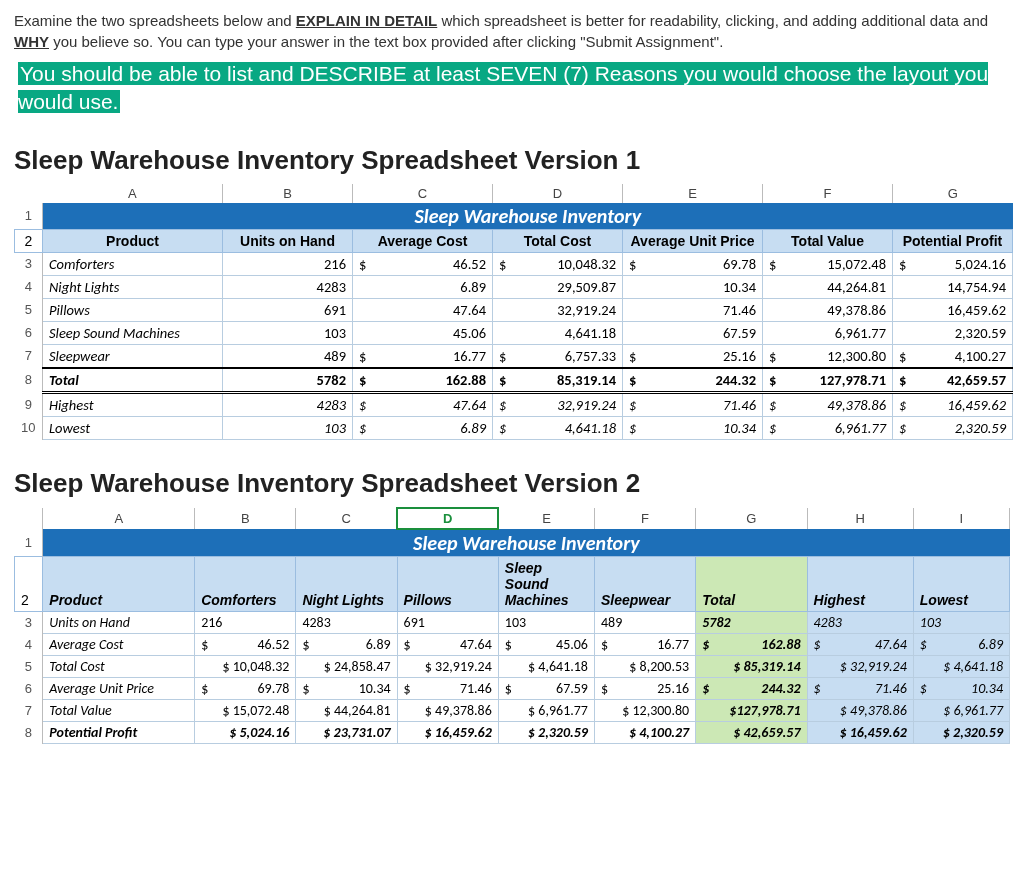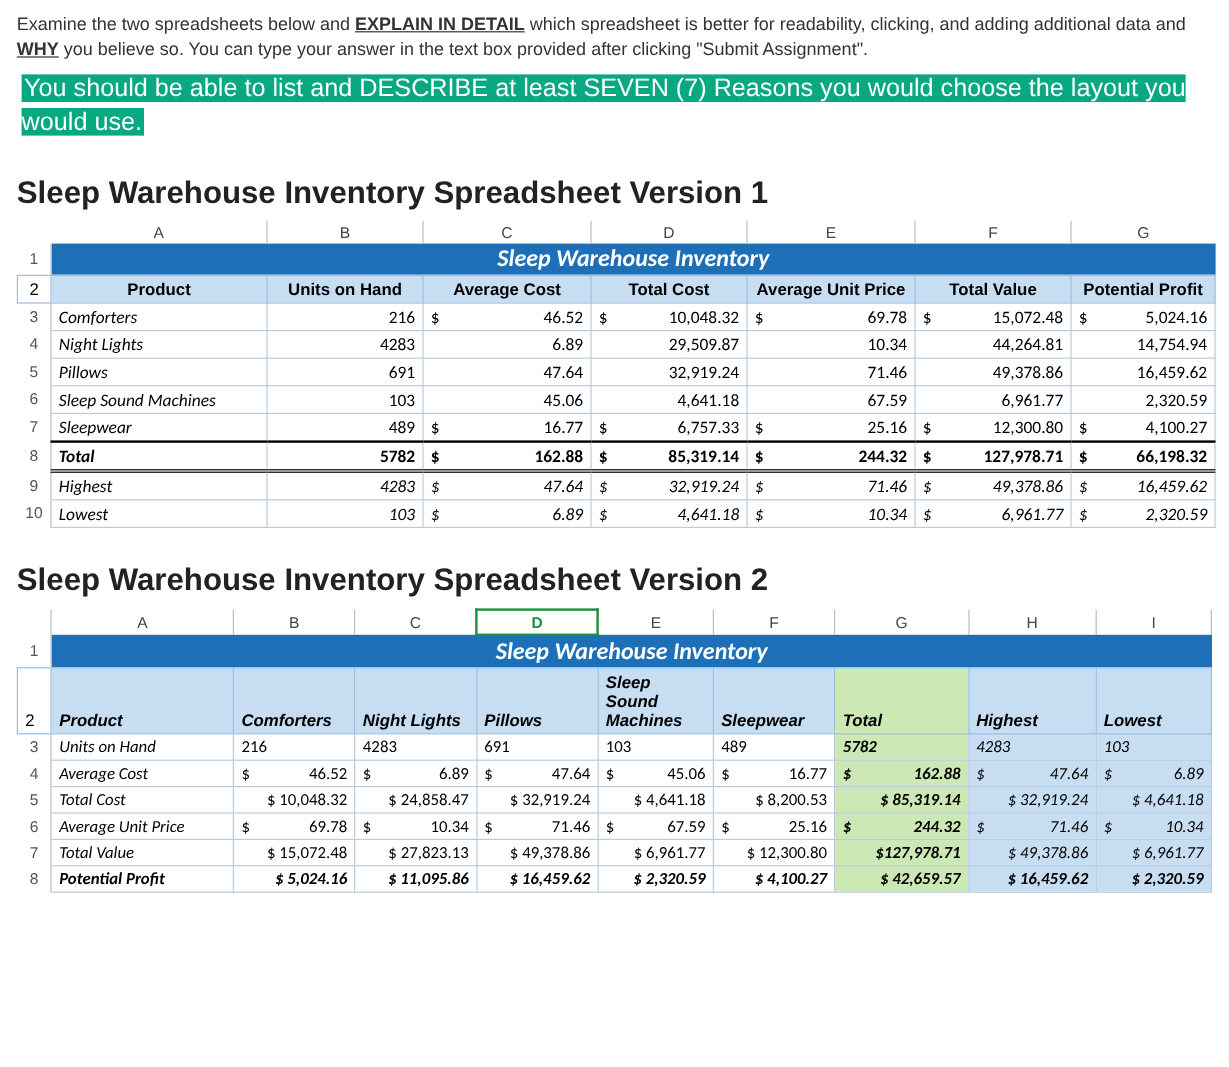--- a/index.html
+++ b/index.html
@@ -213,21 +213,21 @@
         </td>
   <td class="cell num">
           <span class="cur">
             <span class="s">$</span>
             <span>127,978.71</span>
           </span>
         </td>
   <td class="cell num">
           <span class="cur">
             <span class="s">$</span>
-            <span>66,198.32</span>
+            <span>42,659.57</span>
           </span>
         </td>
 </tr>
 <tr class="summary">
         <td class="rownumcell">9</td>
   <td class="cell name">Highest</td>
         <td class="cell num">4283</td>
   <td class="cell num">
           <span class="cur">
             <span class="s">$</span>
@@ -466,33 +466,33 @@
           <span class="cur">
             <span class="s">$</span>
             <span>10.34</span>
           </span>
         </td>
 </tr>
 <tr>
         <td class="rownumcell">7</td>
   <td class="cell name">Total Value</td>
   <td class="cell num">$ 15,072.48</td>
-        <td class="cell num">$ 27,823.13</td>
+        <td class="cell num">$ 44,264.81</td>
         <td class="cell num">$ 49,378.86</td>
         <td class="cell num">$ 6,961.77</td>
         <td class="cell num">$ 12,300.80</td>
   <td class="cell num green" style="font-weight:bold;font-style:italic;">$127,978.71</td>
   <td class="cell num blue" style="font-style:italic;">$ 49,378.86</td>
         <td class="cell num blue" style="font-style:italic;">$ 6,961.77</td>
 </tr>
 <tr class="lastrow">
         <td class="rownumcell">8</td>
   <td class="cell name">Potential Profit</td>
   <td class="cell num">$  5,024.16</td>
-        <td class="cell num">$ 11,095.86</td>
+        <td class="cell num">$ 23,731.07</td>
         <td class="cell num">$ 16,459.62</td>
         <td class="cell num">$ 2,320.59</td>
         <td class="cell num">$  4,100.27</td>
   <td class="cell num green">$  42,659.57</td>
   <td class="cell num blue">$ 16,459.62</td>
         <td class="cell num blue">$ 2,320.59</td>
 </tr>
 </tbody>
   </table>
 

